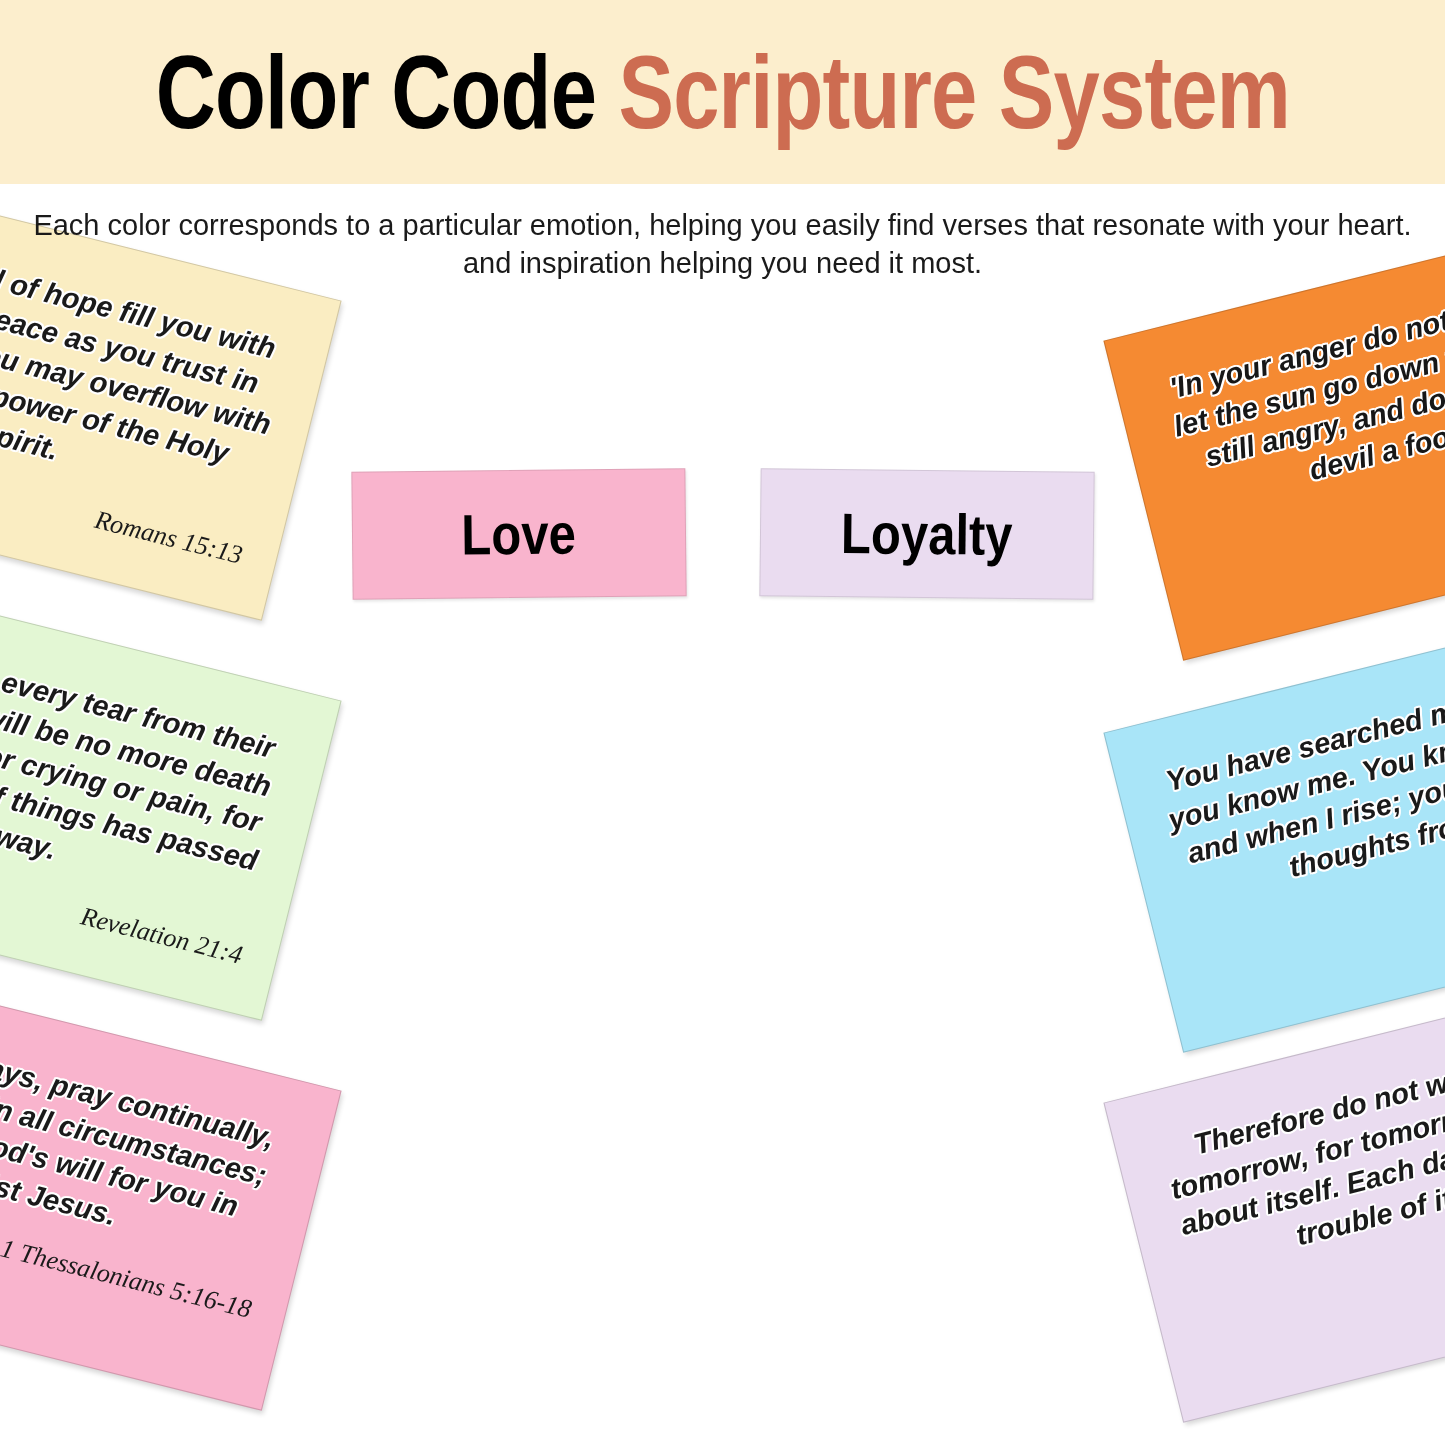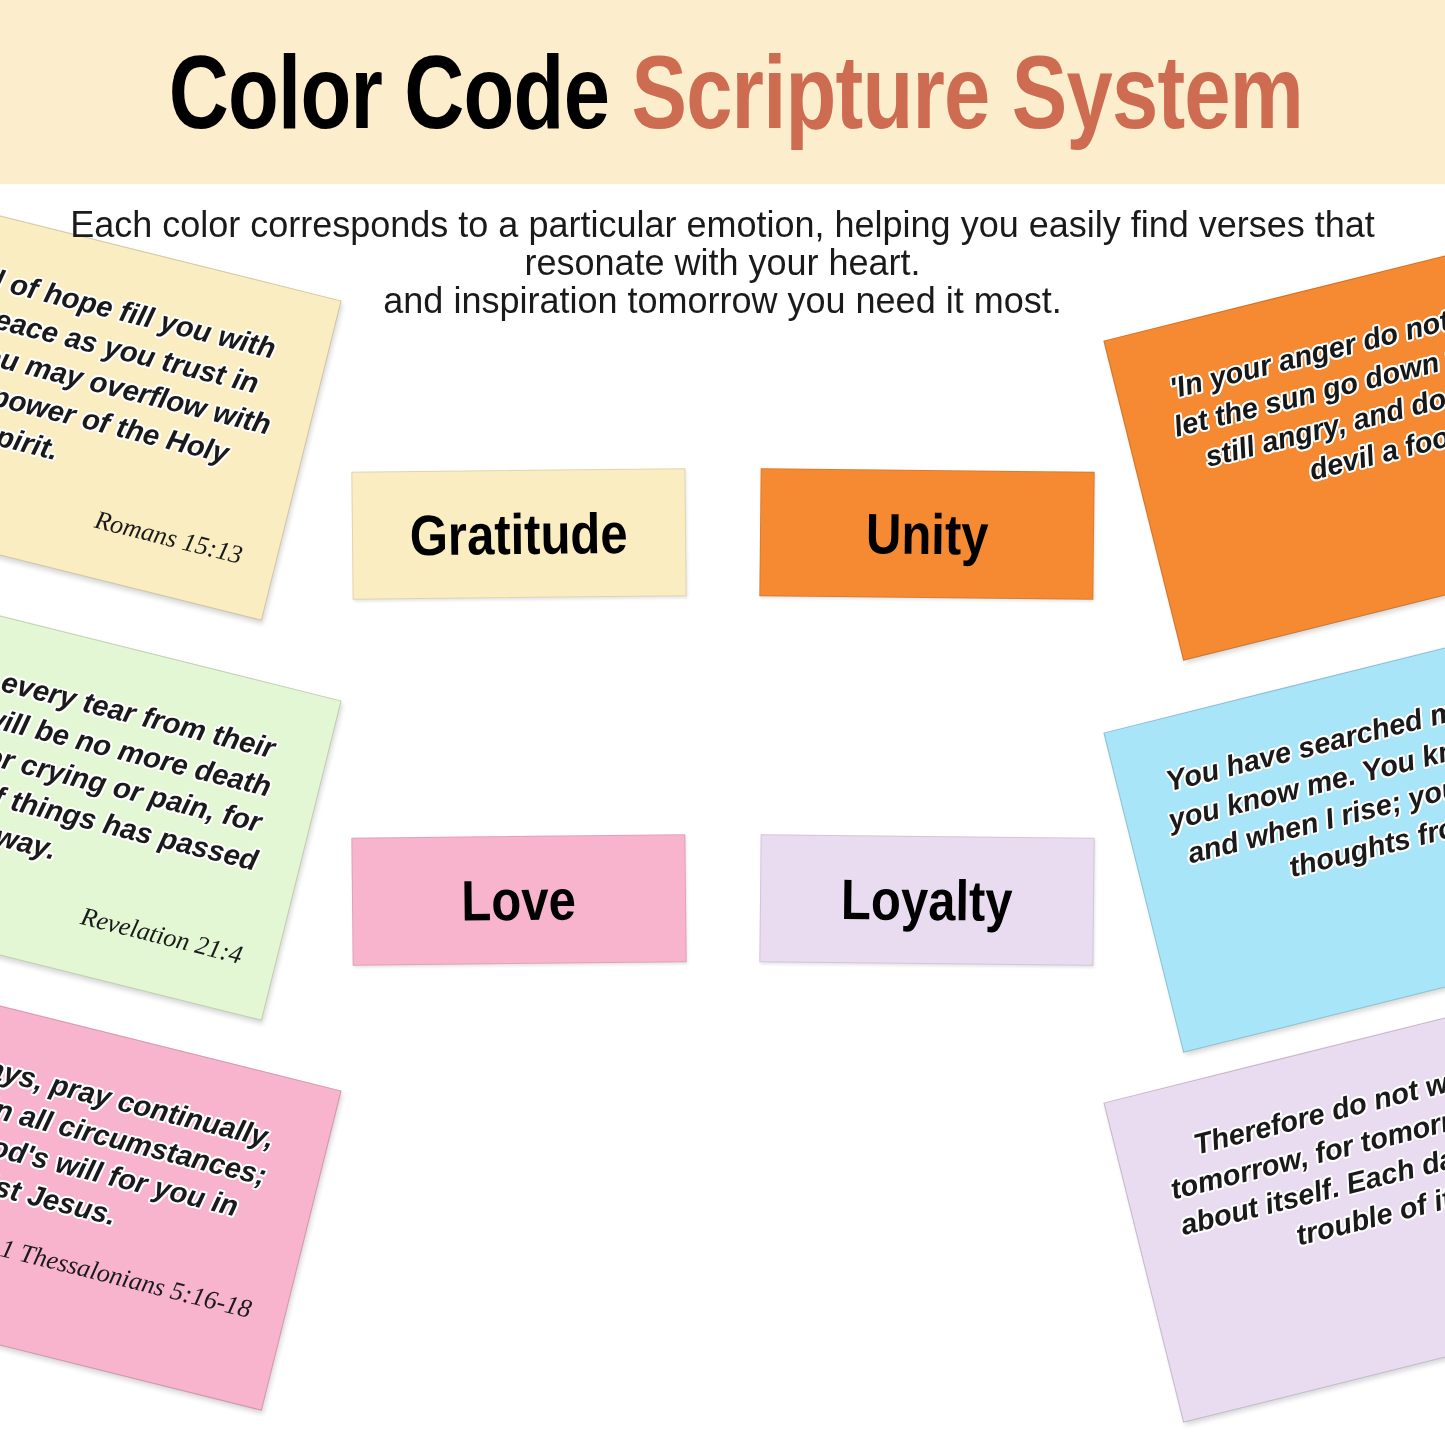--- a/index.html
+++ b/index.html
@@ -22,21 +22,21 @@
 
   
   #header-band {
     position: absolute;
     left: 0; top: 0;
     width: 1445px;
     height: 184px;
     background: #fceecd;
     display: flex;
     align-items: center;
-    justify-content: flex-end;
+    justify-content: center;
   }
 
   #page-title {
     font-family: "Liberation Sans Narrow", "Liberation Sans", sans-serif;
     font-weight: bold;
     font-size: 104px;
     line-height: 1;
     letter-spacing: -1px;
     white-space: nowrap;
     transform: scaleX(0.80);
@@ -44,21 +44,21 @@
   }
   #page-title .t-dark  { color: #000000; }
   #page-title .t-accent{ color: #cd6c51; }
 
   
   #subtitle {
     position: absolute;
     left: 0; top: 206px;
     width: 1445px;
     text-align: center;
-    font-size: 36px;
+    font-size: 29px;
     line-height: 38px;
     color: #1a1a1a;
     z-index: 6;
     pointer-events: none;
   }
   #subtitle span { display: block; }
 
   
   .verse-card {
     position: absolute;
@@ -157,21 +157,21 @@
 <div id="stage">
 
   <div id="header-band">
     <h1 id="page-title">
       <span class="t-dark">Color Code</span><span>&nbsp;</span><span class="t-accent">Scripture System</span>
     </h1>
   </div>
 
   <div id="subtitle">
     <span>Each color corresponds to a particular emotion, helping you easily find verses that resonate with your heart.</span>
-    <span>and inspiration tomorrow you need it most.</span>
+    <span>and inspiration helping you need it most.</span>
   </div>
 
   <div class="verse-card card-left" id="card-gratitude">
     <div class="verse-text">May the God of hope fill you with all joy and peace as you trust in him, so that you may overflow with hope by the power of the Holy Spirit.</div>
     <div class="verse-ref">Romans 15:13</div>
   </div>
 
   <div class="verse-card card-left" id="card-forgiveness">
     <div class="verse-text">He will wipe every tear from their eyes. There will be no more death or mourning or crying or pain, for the old order of things has passed away.</div>
     <div class="verse-ref">Revelation 21:4</div>
@@ -192,28 +192,20 @@
     <div class="verse-ref">Psalm 139:1-2</div>
   </div>
 
   <div class="verse-card card-right" id="card-loyalty">
     <div class="verse-text">Therefore do not worry about tomorrow, for tomorrow will worry about itself. Each day has enough trouble of its own.</div>
     <div class="verse-ref">Matthew 6:34</div>
   </div>
 
   <div id="swatch-grid">
 
-    <div class="swatch-row">
-      <div class="swatch swatch-col-a sw-gratitude">
-        <span class="swatch-label">Gratitude</span>
-      </div>
-      <div class="swatch swatch-col-b sw-unity">
-        <span class="swatch-label">Unity</span>
-      </div>
-    </div>
 
 
     <div class="swatch-row">
       <div class="swatch swatch-col-a sw-love">
         <span class="swatch-label">Love</span>
       </div>
       <div class="swatch swatch-col-b sw-loyalty">
         <span class="swatch-label">Loyalty</span>
       </div>
     </div>

